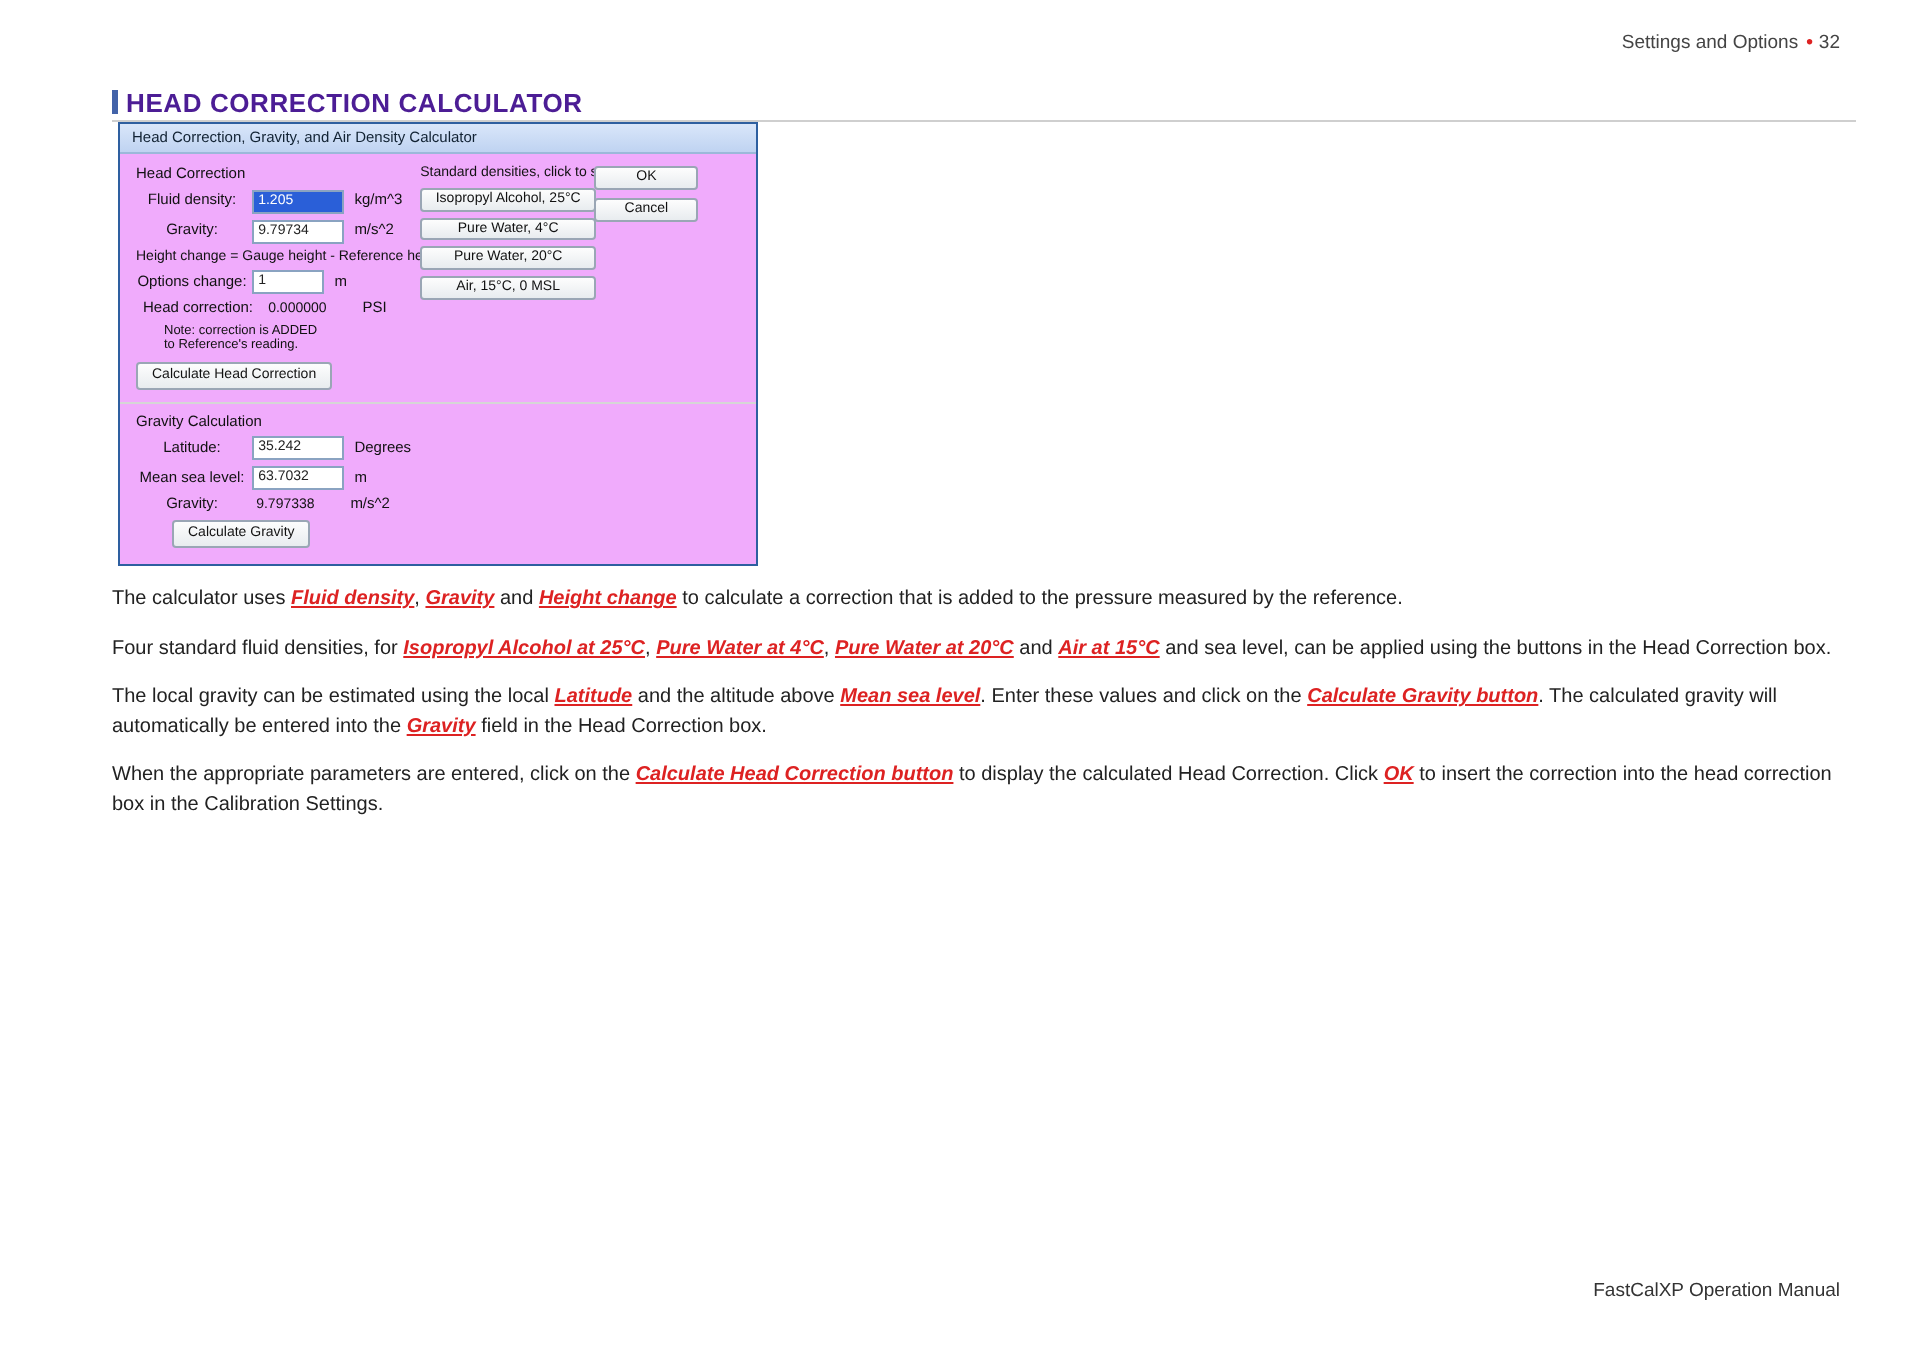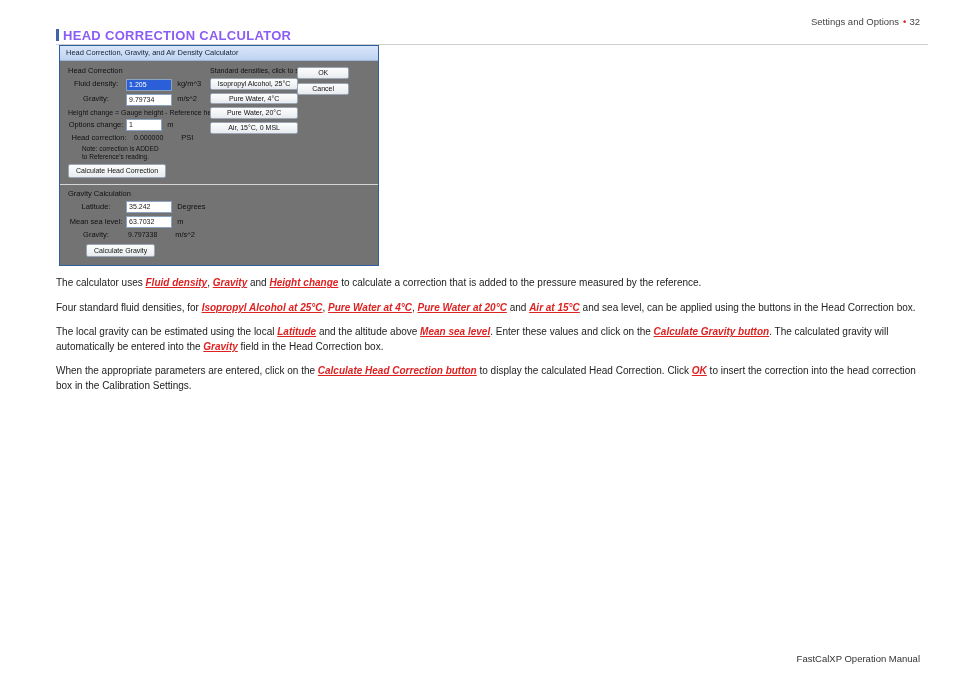--- a/index.html
+++ b/index.html
@@ -22,27 +22,27 @@
   
   .hdr-line {
     position: absolute;
     top: 16px;
     right: 34px;
     font-size: 9.5px;
     color: #444;
   }
   .hdr-line .dot { color: #d22; margin: 0 3px 0 4px; font-weight: bold; }
   .section-h {
-    margin-top: 10px;
+    margin-top: 26px;
     border-bottom: 1px solid #cfcfcf;
     padding-bottom: 1px;
     font-weight: 700;
     font-size: 13px;
     letter-spacing: 0.3px;
-    color: #8b5cf6;
+    color: #4c1d95;
     text-transform: uppercase;
   }
   .section-h::before {
     content: "";
     display: inline-block;
     width: 3px;
     height: 12px;
     background: #4363a9;
     margin-right: 4px;
     vertical-align: -1px;
@@ -60,35 +60,35 @@
   }
   .kw {
     color: #d22;
     font-style: italic;
     font-weight: 700;
     text-decoration: underline;
   }
   .footer {
     position: absolute;
     right: 34px;
-    bottom: 11px;
+    bottom: 24px;
     font-size: 9.5px;
     color: #333;
     text-align: right;
   }
 
   
   .dlg {
     width: 318px;
     border: 1px solid #2e5fa0;
     margin-left: 3px;
     font-family: "Tahoma", "Segoe UI", Arial, sans-serif;
     font-size: 7.5px;
     line-height: 1.1;
-    background: #737373;
+    background: #f0abfc;
   }
   .dlg-title {
     background: linear-gradient(#d9e6fa, #bfd3f1);
     padding: 3px 6px;
     font-size: 7.5px;
     color: #123;
     border-bottom: 1px solid #9cb8d9;
   }
   .dlg-body {
     padding: 6px 8px 8px 8px;

